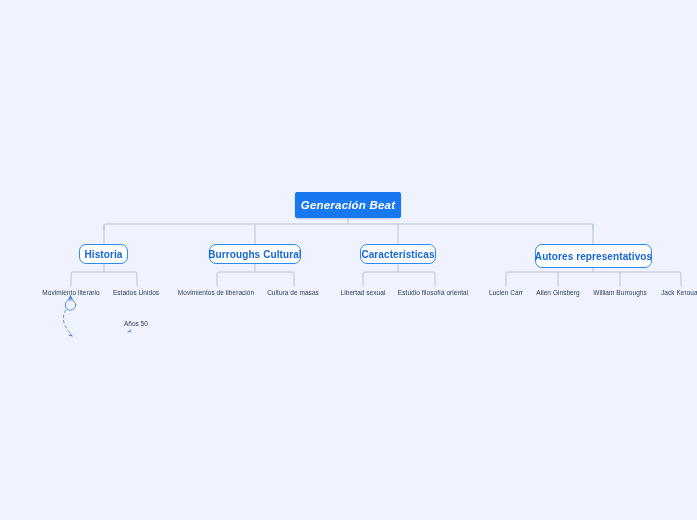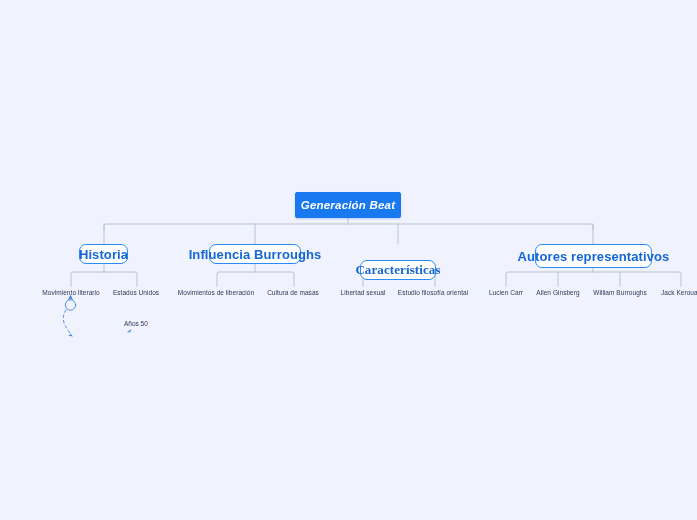--- a/index.html
+++ b/index.html
@@ -50,21 +50,21 @@
     height: 26px;
     padding: 0 12px;
     box-shadow: 0 1px 2px rgba(30,90,180,0.25);
   }
   
   .node-l1 {
     background: #ffffff;
     border: 1.6px solid #2a8bf2;
     border-radius: 7px;
     color: #1566d6;
-    font-size: 13px;
+    font-size: 10px;
     font-weight: bold;
     letter-spacing: 0.1px;
     height: 20px;
     padding: 0 10px;
   }
   
   .node-l2 {
     color: #2b3a55;
     font-size: 6.5px;
     font-weight: normal;
@@ -123,23 +123,23 @@
   </svg>
 
   <div class="node node-root" style="left:295px; top:192px; width:106px; height:26px;">
     <span>Generación Beat</span>
   </div>
 
   <div class="node node-l1" style="left:79px; top:244px; width:49px; height:20px;">
     <span>Historia</span>
   </div>
   <div class="node node-l1" style="left:209px; top:244px; width:92px; height:20px;">
-    <span>Influencia Burroughs</span>
+    <span>Burroughs Cultural</span>
   </div>
-  <div class="node node-l1" style="left:360px; top:260px; width:76px; height:20px;font-family:Liberation Serif, serif;">
+  <div class="node node-l1" style="left:360px; top:244px; width:76px; height:20px;">
     <span>Características</span>
   </div>
   <div class="node node-l1" style="left:535px; top:244px; width:117px; height:24px;">
     <span>Autores representativos</span>
   </div>
 
   <div class="node node-l2" style="left:21px; top:287px; width:100px;">
     <span>Movimiento literario</span>
   </div>
   <div class="node node-l2" style="left:91px; top:287px; width:90px;">

